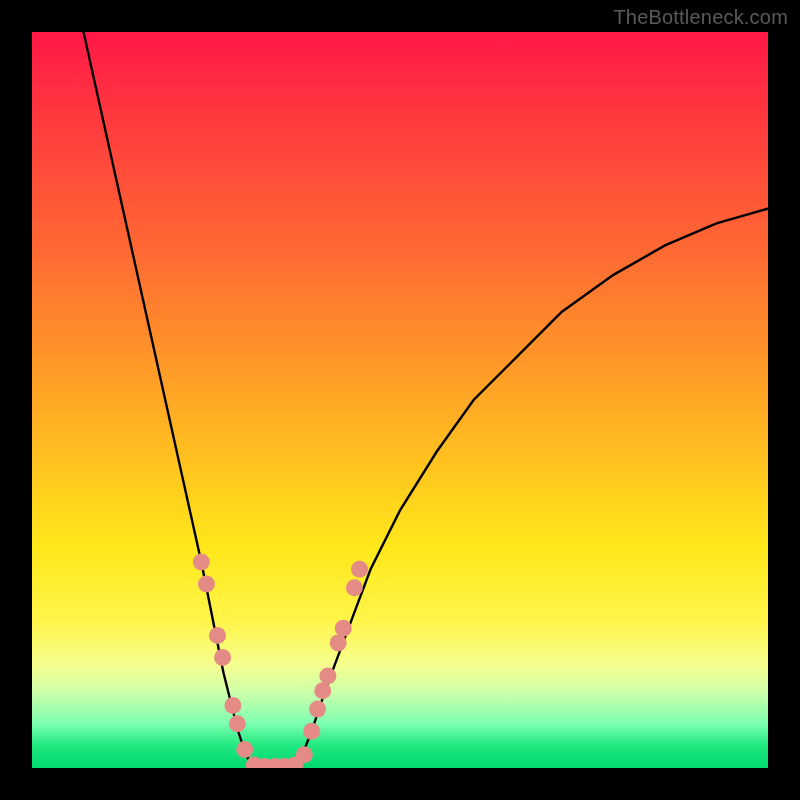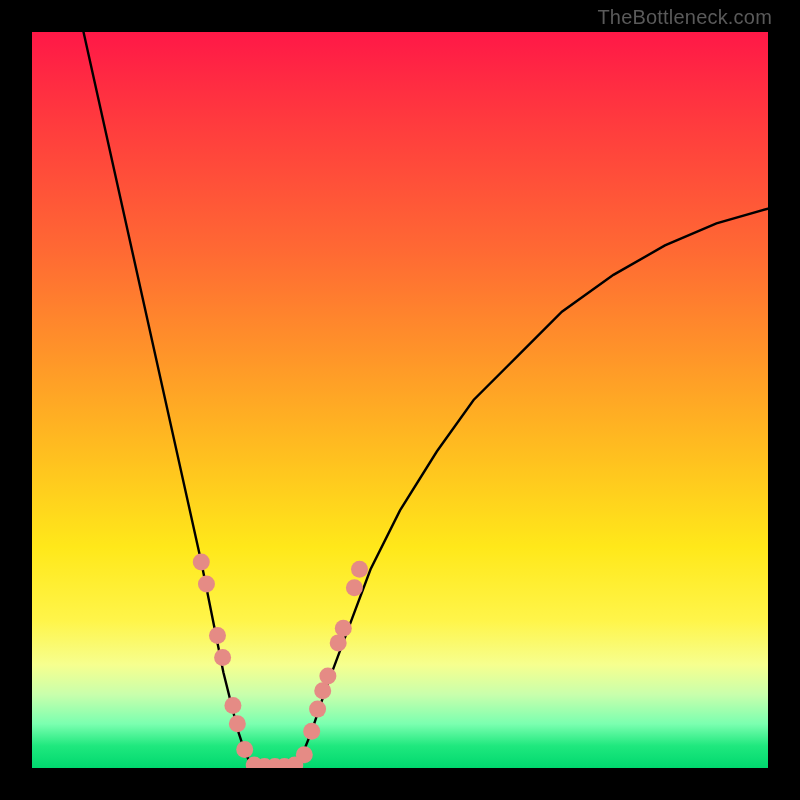--- a/index.html
+++ b/index.html
@@ -37,21 +37,21 @@
       #f6ff8f 86%,
       #c9ffac 90%,
       #7bffb0 94%,
       #1fe87e 97%,
       #00d86e 100%
     );
   }
   .watermark {
     position: absolute;
     top: 6px;
-    right: 28px;
+    right: 12px;
     color: #5a5a5a;
     font-size: 20px;
     letter-spacing: 0.2px;
     user-select: none;
   }
   svg {
     position: absolute;
     left: 0;
     top: 0;
   }

